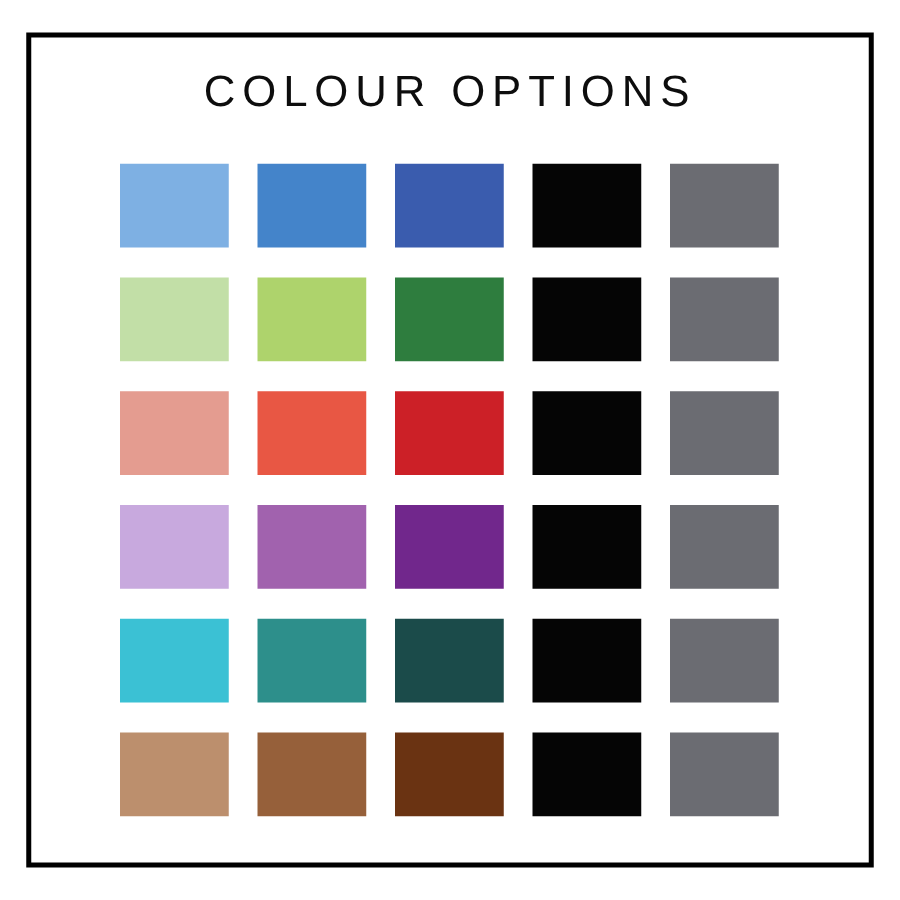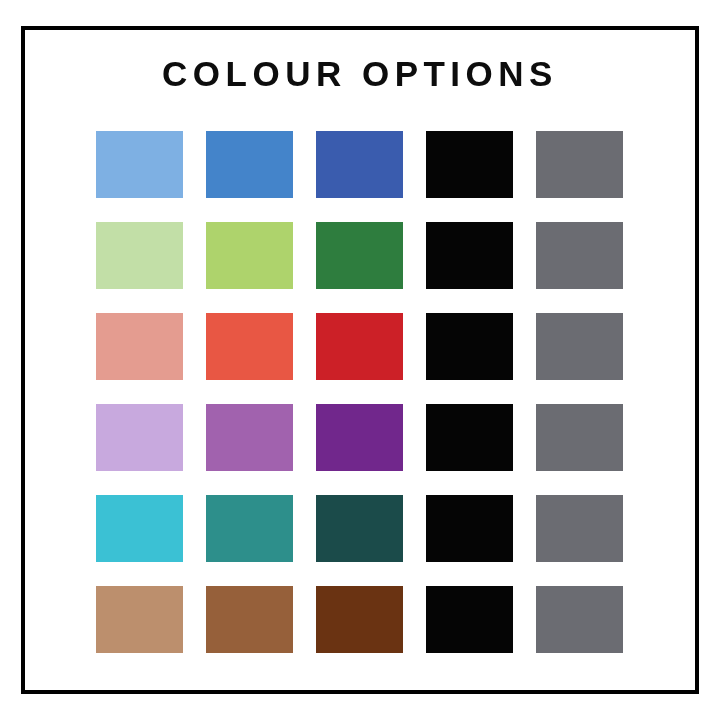--- a/index.html
+++ b/index.html
@@ -44,21 +44,21 @@
 
   
   #title {
     position: absolute;
     left: 0;
     right: 0;
     top: 26px;
     text-align: center;
     font-family: "Liberation Sans", sans-serif;
     font-size: 35px;
-    font-weight: 700;
+    font-weight: 400;
     letter-spacing: 5.5px;
     color: #0d0d0d;
     white-space: nowrap;
     line-height: 1;
   }
 
   
   #swatch-grid {
     position: absolute;
     left: 71px;

